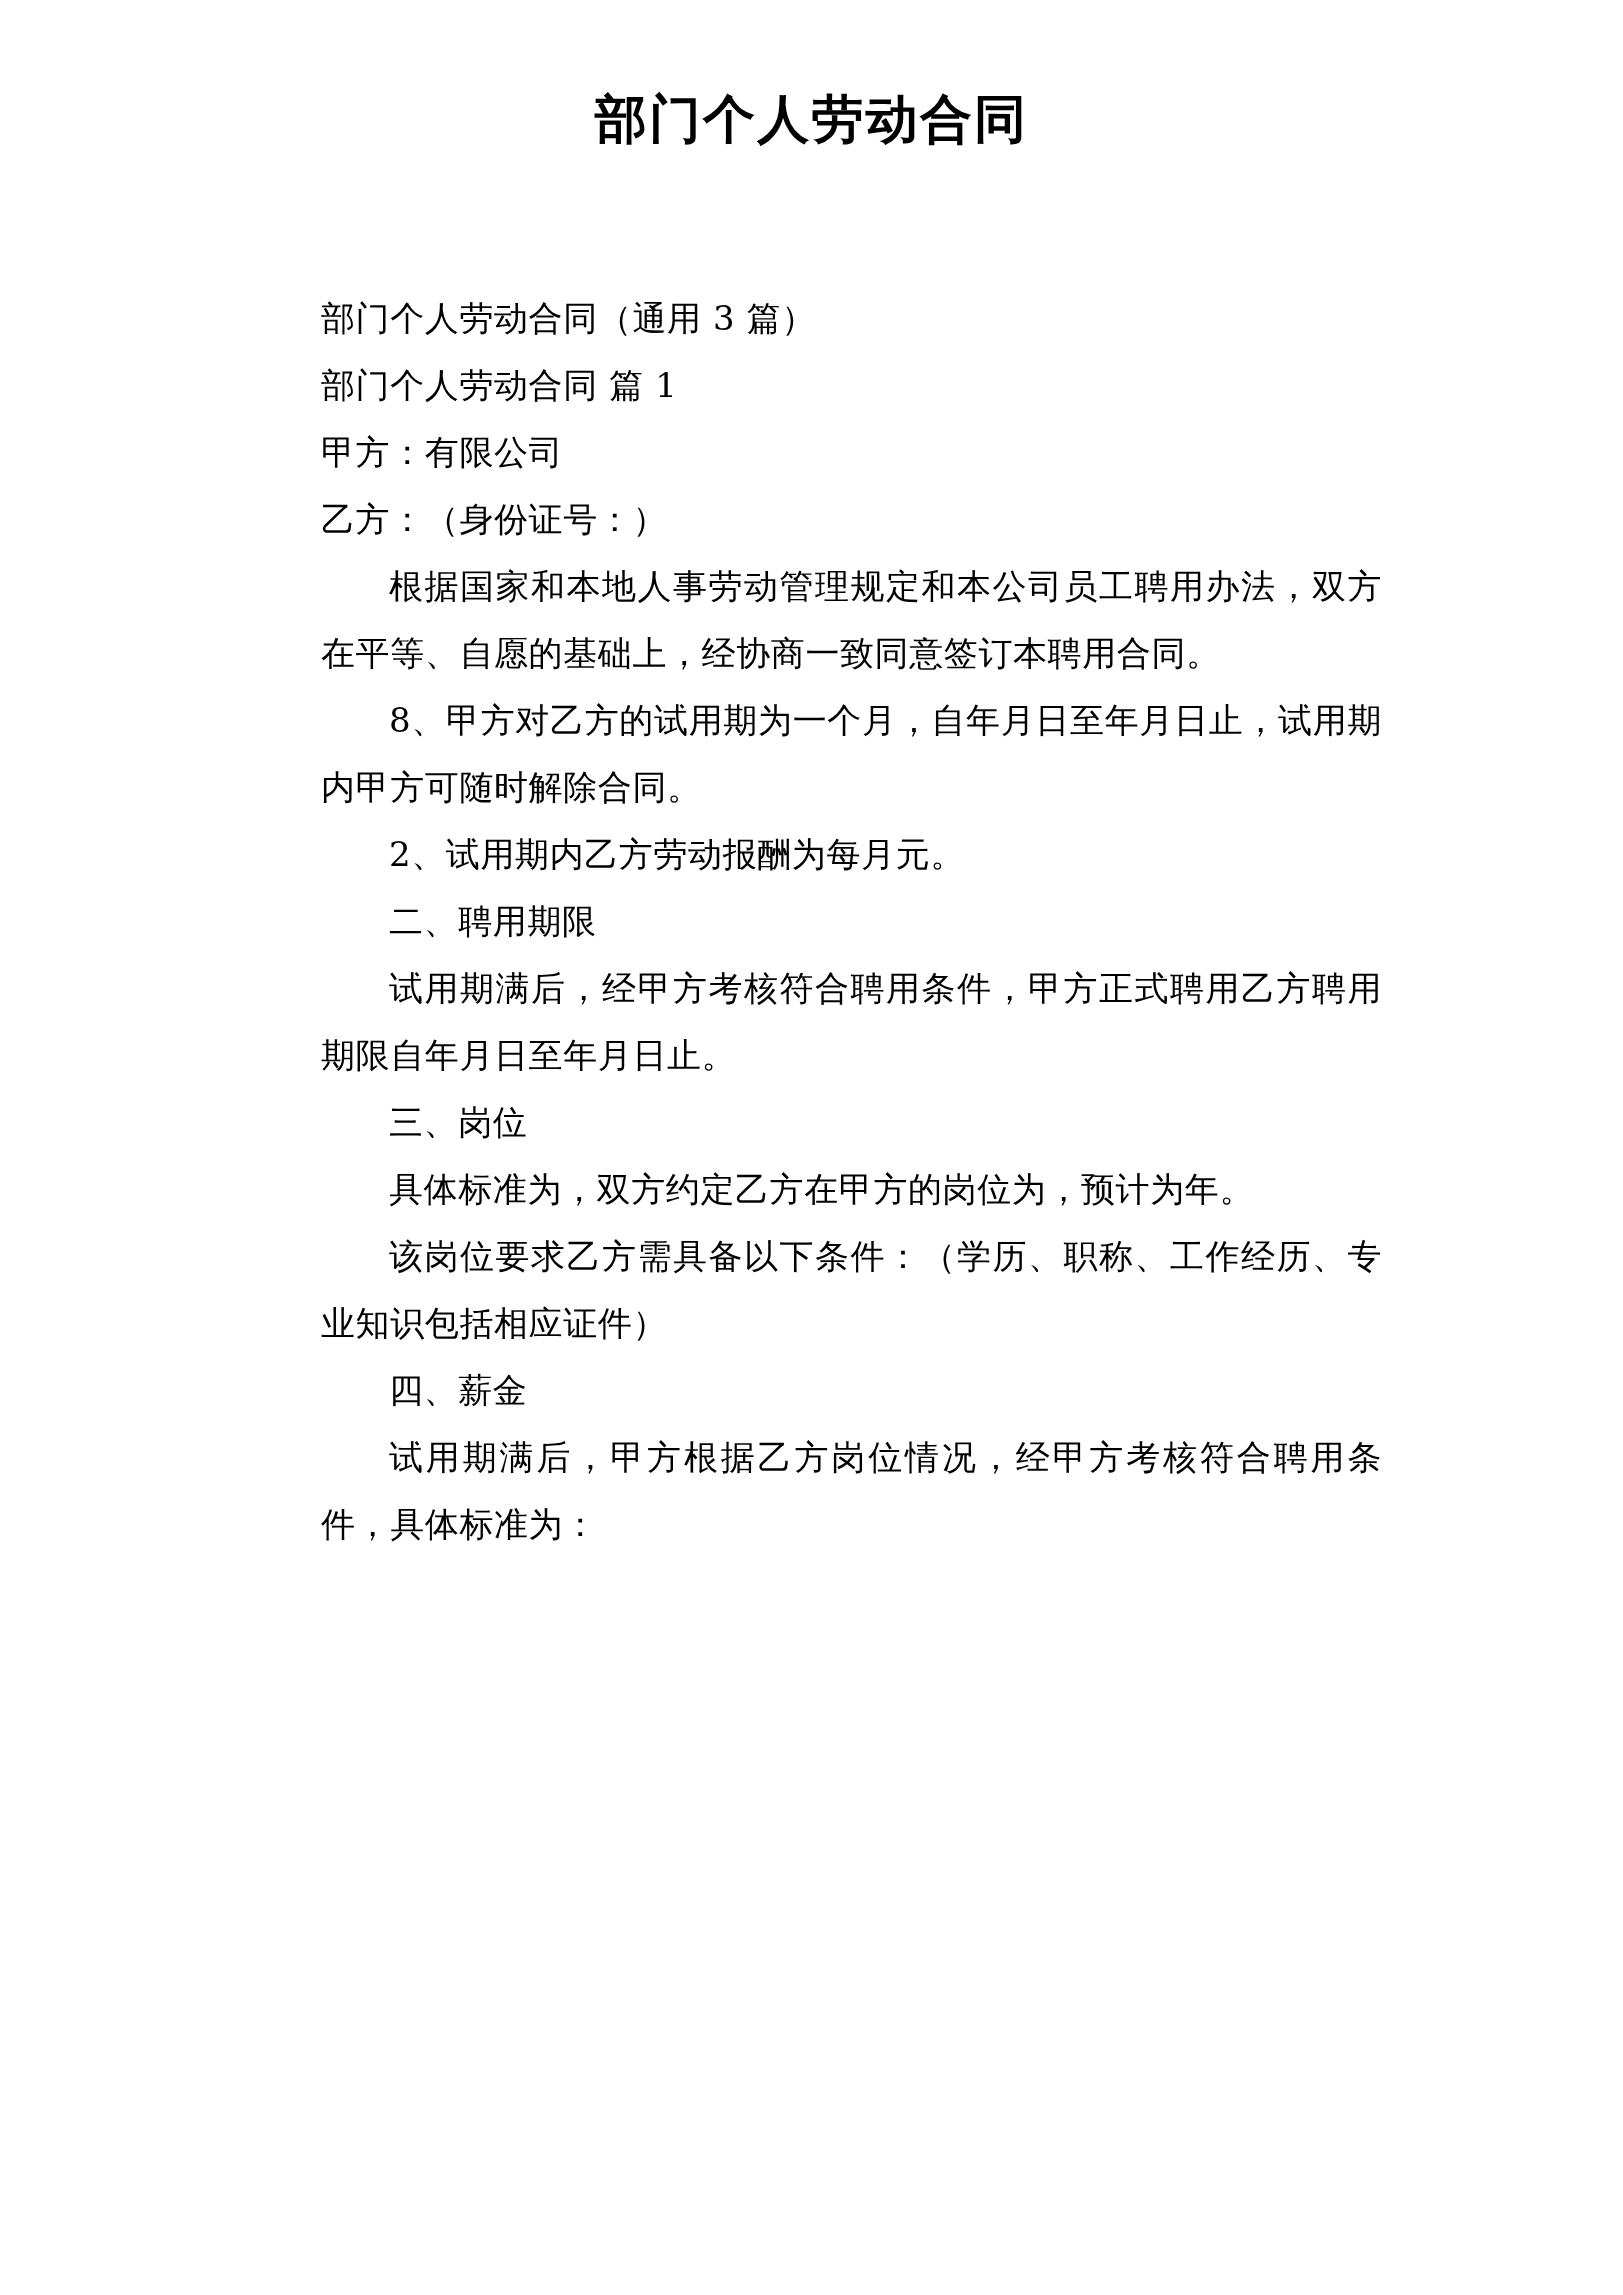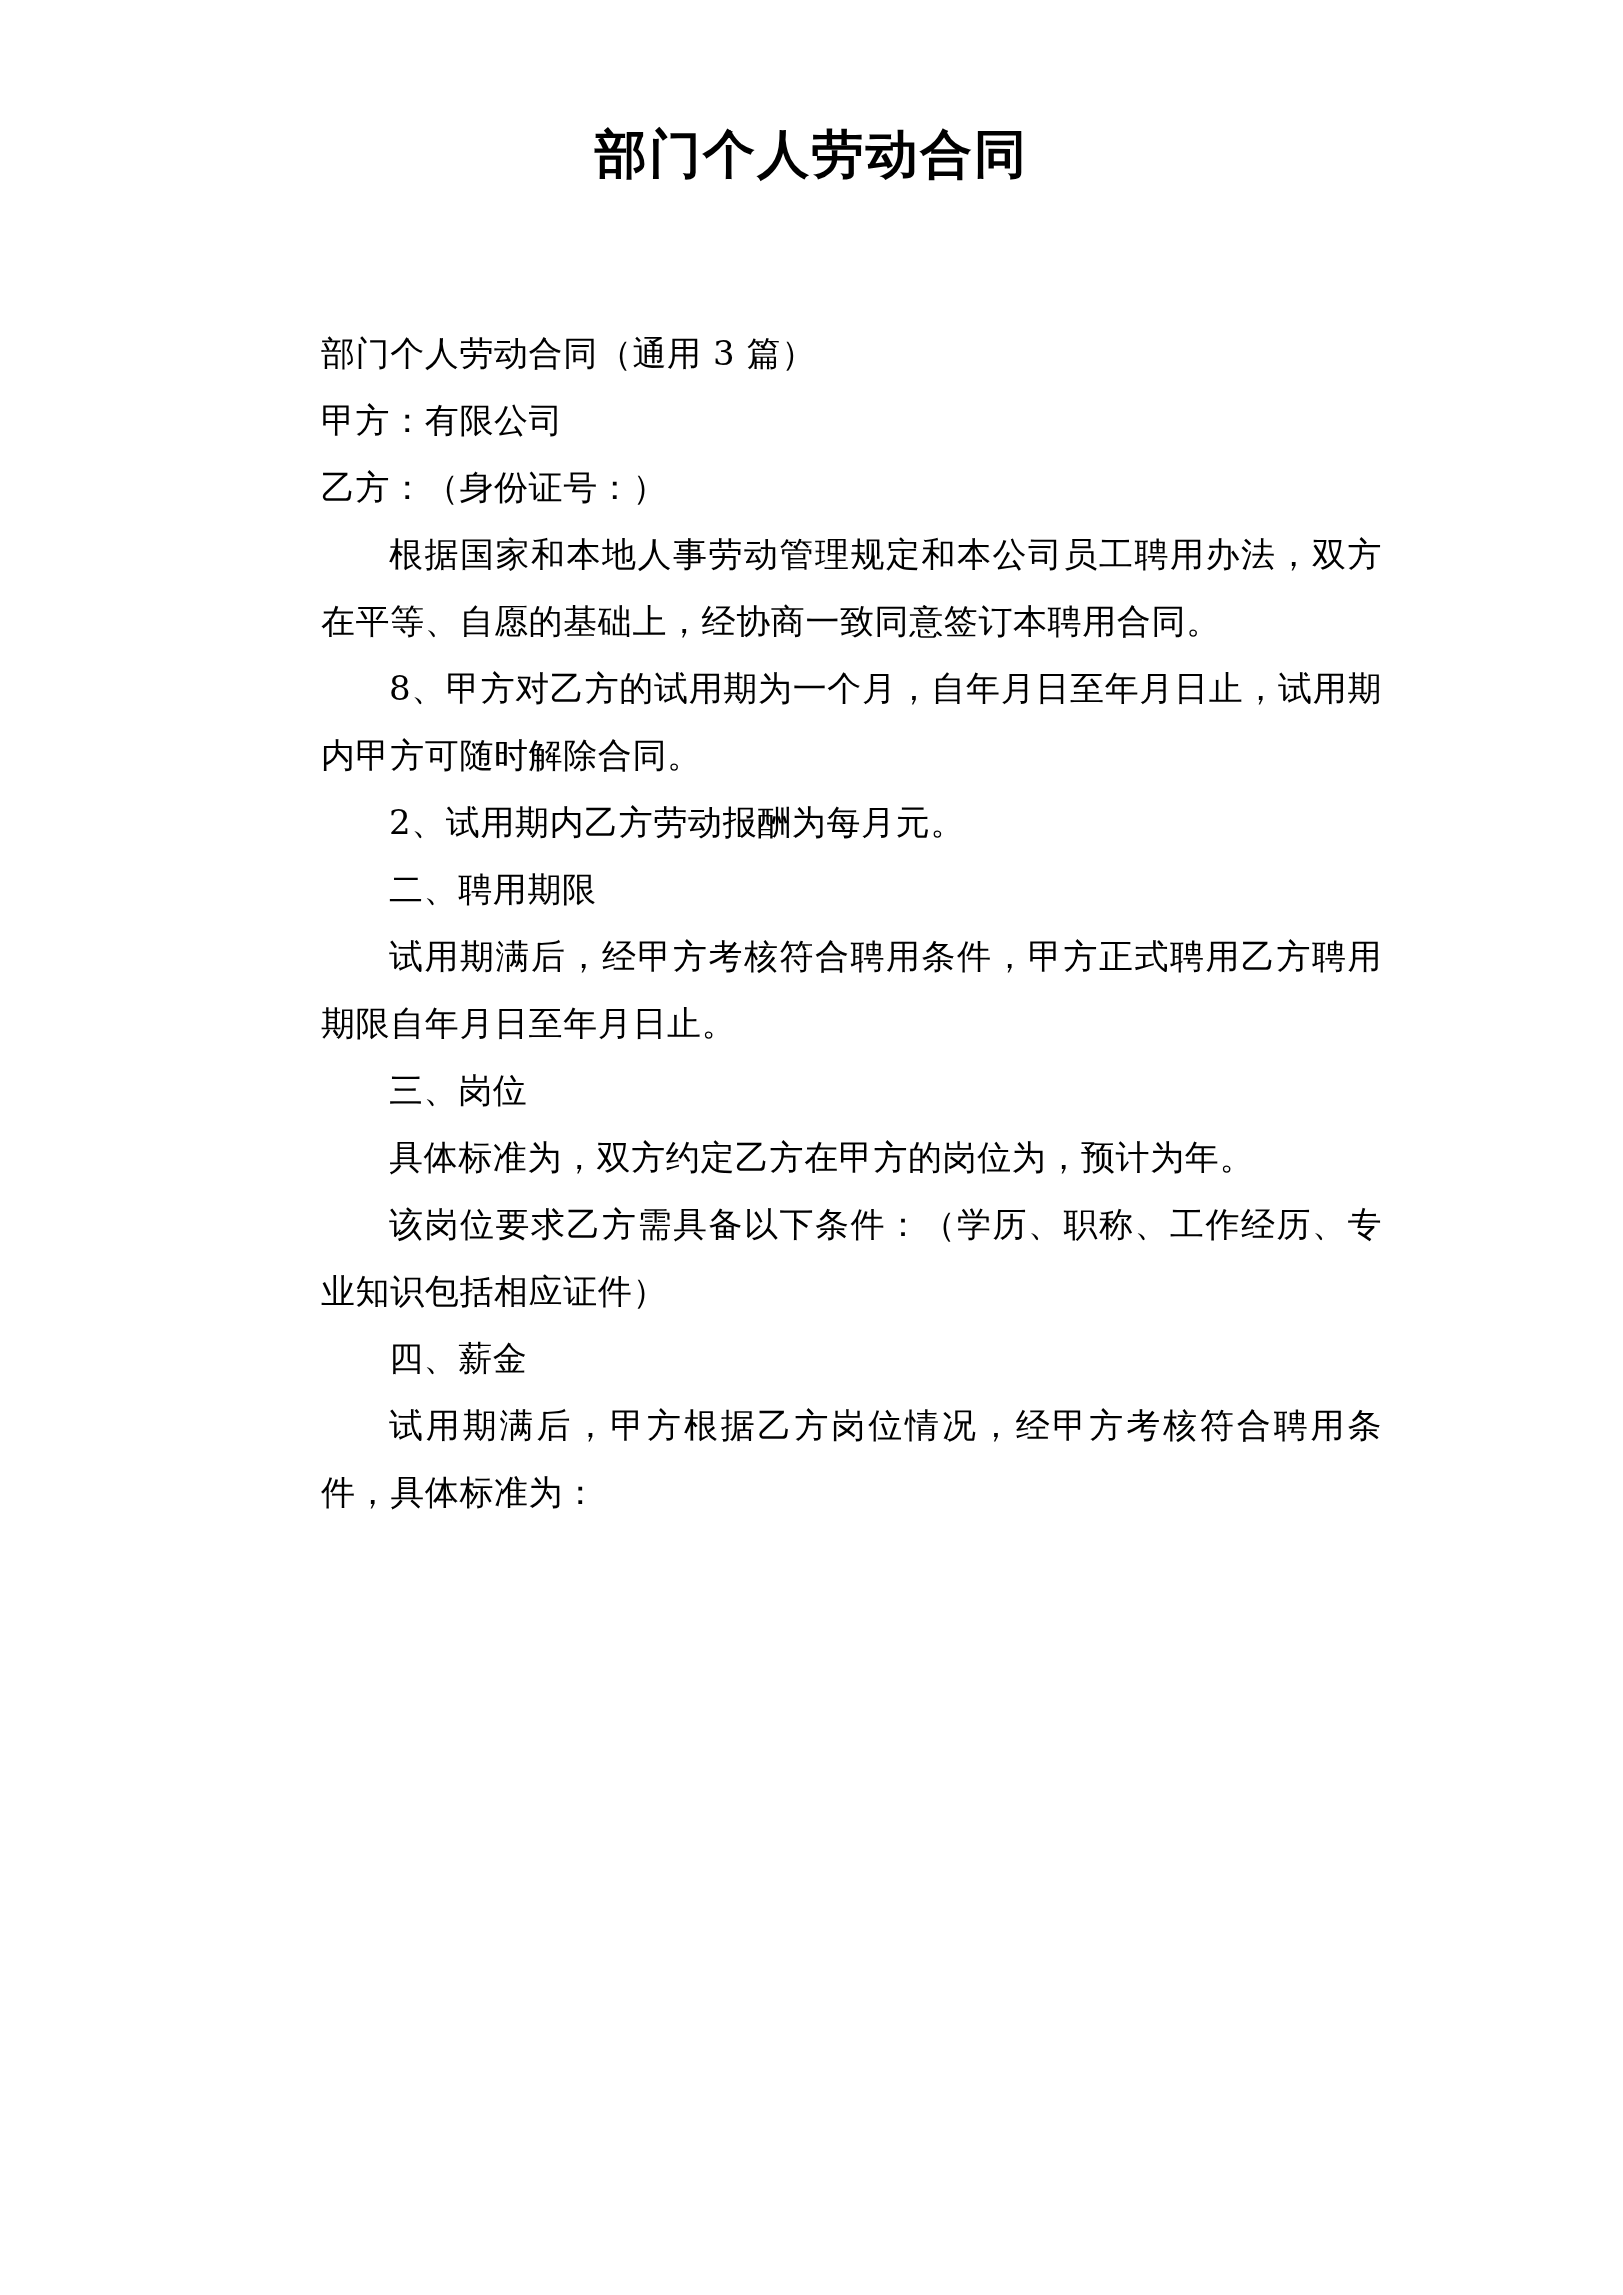--- a/index.html
+++ b/index.html
@@ -20,21 +20,21 @@
     background: #ffffff;
     padding: 0;
     overflow: hidden;
   }
   .doc-title {
     text-align: center;
     font-size: 52px;
     font-weight: bold;
     letter-spacing: 2.2px;
     margin: 0;
-    padding-top: 120px;
+    padding-top: 85px;
     font-family: Liberation Serif, serif;
   }
   .body-block {
     margin-top: 130px;
     padding-left: 321px;
     padding-right: 241px;
   }
   p.line {
     margin: 0 0 0 0;
     font-size: 34px;
@@ -51,20 +51,21 @@
 </head>
 <body>
 
 <div class="page">
 
   <h1 class="doc-title">部门个人劳动合同</h1>
 
   <div class="body-block">
 
     <p class="line">部门个人劳动合同（通用 3 篇）</p>
+    <p class="line">部门个人劳动合同  篇 1</p>
     <p class="line">甲方：有限公司</p>
     <p class="line">乙方：（身份证号：）</p>
 
     <p class="line fi-2" style="text-indent:68px;">根据国家和本地人事劳动管理规定和本公司员工聘用办法，双方在平等、自愿的基础上，经协商一致同意签订本聘用合同。</p>
     <p class="line fi-2" style="text-indent:68px;">8、甲方对乙方的试用期为一个月，自年月日至年月日止，试用期内甲方可随时解除合同。</p>
     <p class="line fi-2" style="text-indent:68px;">2、试用期内乙方劳动报酬为每月元。</p>
     <p class="line fi-2" style="text-indent:68px;">二、聘用期限</p>
     <p class="line fi-2" style="text-indent:68px;">试用期满后，经甲方考核符合聘用条件，甲方正式聘用乙方聘用期限自年月日至年月日止。</p>
     <p class="line fi-2" style="text-indent:68px;">三、岗位</p>
     <p class="line fi-2" style="text-indent:68px;">具体标准为，双方约定乙方在甲方的岗位为，预计为年。</p>

